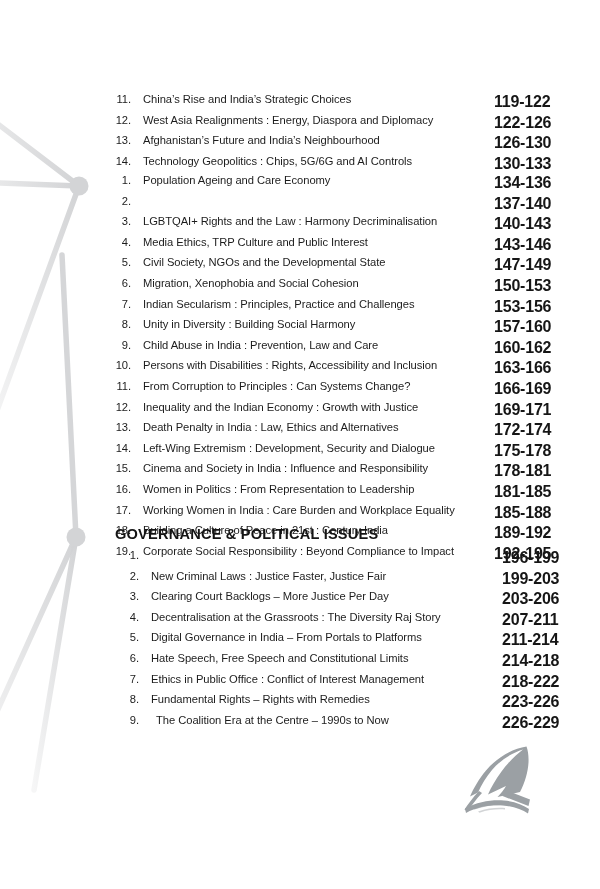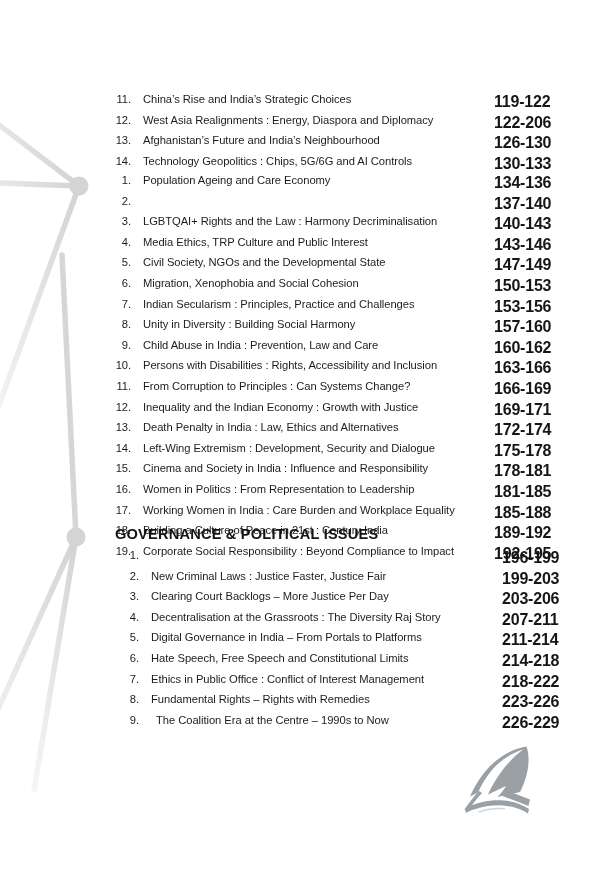--- a/index.html
+++ b/index.html
@@ -158,21 +158,21 @@
   <div class="toc-section sec-0">
     <ul class="toc-list">
       <li class="toc-row">
         <span class="toc-num">11.</span>
         <span class="toc-title">China’s Rise and India’s Strategic Choices</span>
         <span class="toc-pages">119-122</span>
       </li>
       <li class="toc-row">
         <span class="toc-num">12.</span>
         <span class="toc-title">West Asia Realignments : Energy, Diaspora and Diplomacy</span>
-        <span class="toc-pages">122-206</span>
+        <span class="toc-pages">122-126</span>
       </li>
       <li class="toc-row">
         <span class="toc-num">13.</span>
         <span class="toc-title">Afghanistan’s Future and India’s Neighbourhood</span>
         <span class="toc-pages">126-130</span>
       </li>
       <li class="toc-row">
         <span class="toc-num">14.</span>
         <span class="toc-title">Technology Geopolitics : Chips, 5G/6G and AI Controls</span>
         <span class="toc-pages">130-133</span>

